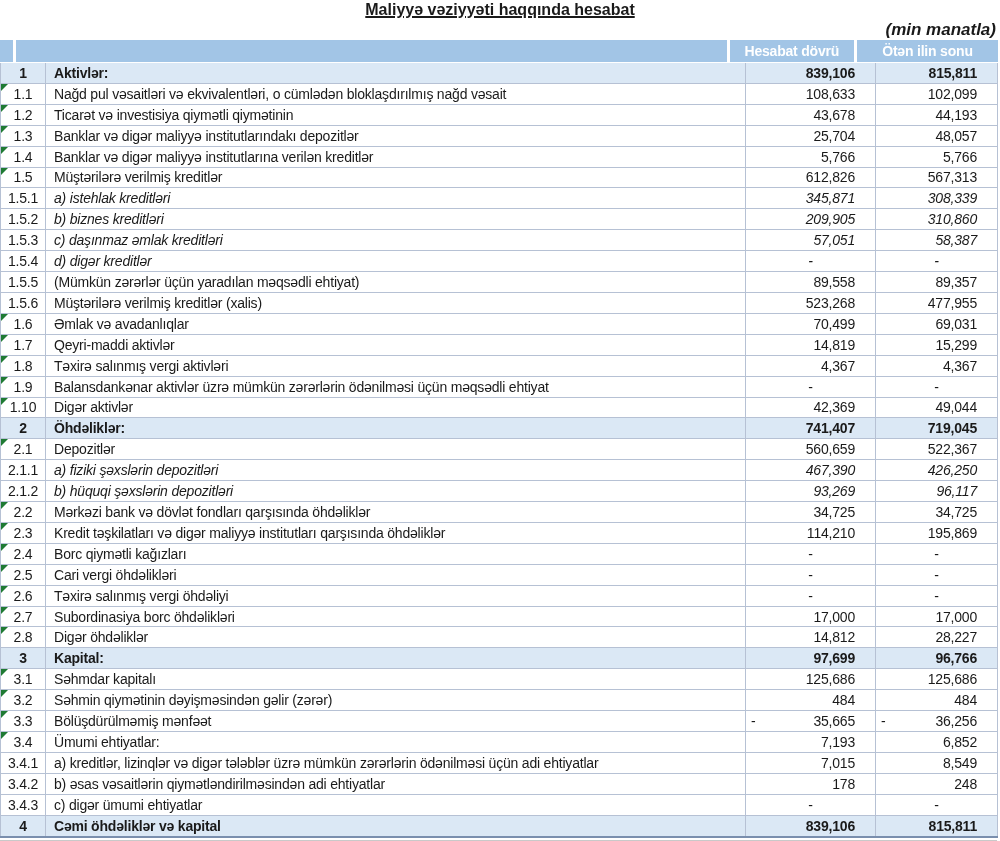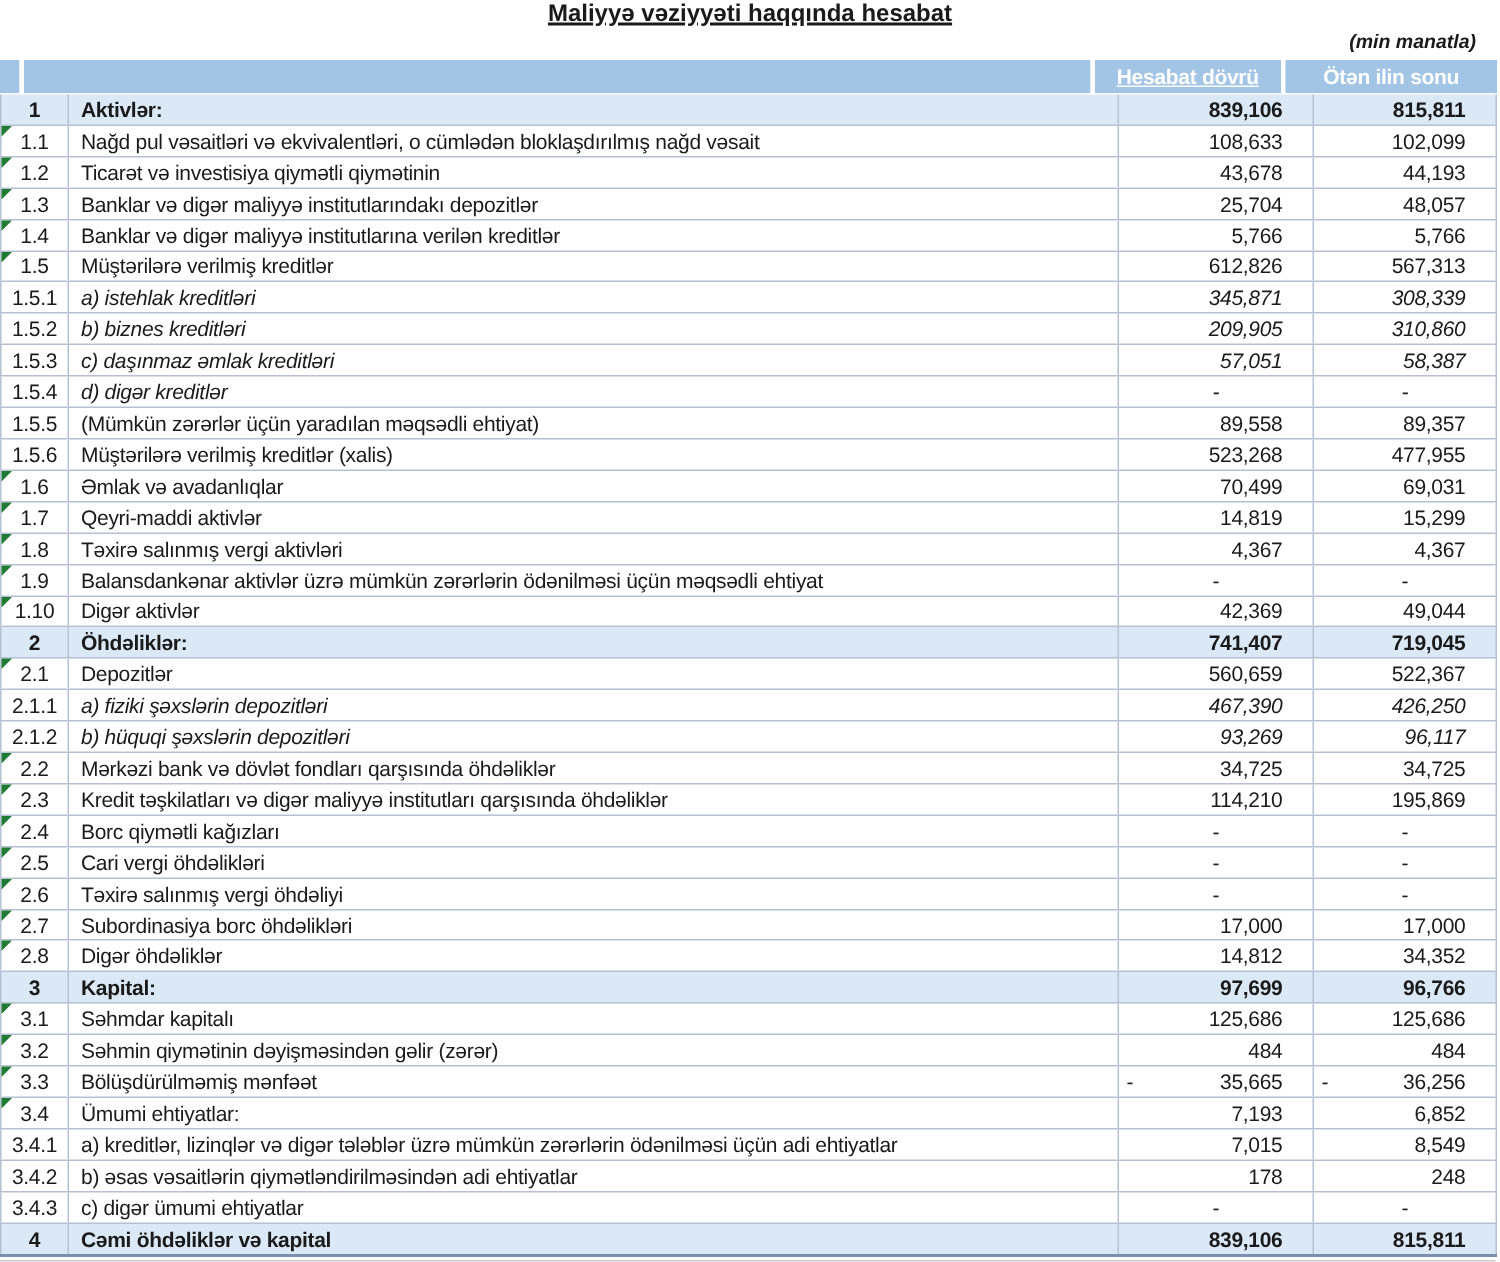--- a/index.html
+++ b/index.html
@@ -15,31 +15,31 @@
   html,body{margin:0;padding:0;}
   body{
     width:1000px;height:841px;background:#fff;overflow:hidden;position:relative;
     font-family:"Liberation Sans","DejaVu Sans",sans-serif;color:var(--text);
   }
   .title{
     margin-top:1px;text-align:center;font-size:16px;font-weight:bold;
     text-decoration:underline;text-decoration-thickness:2px;
   }
   .unit-note{
-    position:absolute;top:20px;right:16px;font-style:italic;font-weight:bold;font-size:13px;
+    position:absolute;top:20px;right:4px;font-style:italic;font-weight:bold;font-size:17px;
   }
   .table{position:absolute;top:40px;left:0;width:998px;letter-spacing:-0.2px;}
   
   .hrow{display:flex;height:22px;margin-bottom:1px;}
   .hcell{background:var(--header-bg);height:100%;display:flex;align-items:center;justify-content:center;
          color:#fff;font-weight:bold;font-size:14px;}
   .h-a{width:13px;}
   .h-gap{width:3px;background:#fff;}
   .h-b{width:726px;}
-  .h-c{width:127px;text-decoration:underline;}
+  .h-c{width:127px;}
   .h-d{width:144px;}
   
   .row{display:flex;height:20.92px;border-bottom:1px solid var(--border);font-size:14px;}
   .c-num{width:46px;position:relative;border-left:1px solid var(--border);border-right:1px solid var(--border);
          display:flex;align-items:center;justify-content:center;height:100%;}
   .c-label{flex:1;display:flex;align-items:center;height:100%;padding-left:8px;border-right:1px solid var(--border);
            white-space:nowrap;overflow:hidden;}
   .c-v{width:130px;display:flex;align-items:center;justify-content:flex-end;height:100%;
        padding-right:20px;border-right:1px solid var(--border);position:relative;}
   .c-v.v2{width:122px;}
@@ -413,21 +413,21 @@
       <div class="row">
         <div class="c-num">
           <span class="tri"></span>
           <span>2.8</span>
         </div>
         <div class="c-label">Digər öhdəliklər</div>
         <div class="c-v">
           <span>14,812</span>
         </div>
         <div class="c-v v2">
-          <span>34,352</span>
+          <span>28,227</span>
         </div>
       </div>
       <div class="row sec">
         <div class="c-num">
           <span>3</span>
         </div>
         <div class="c-label">Kapital:</div>
         <div class="c-v">
           <span>97,699</span>
         </div>

